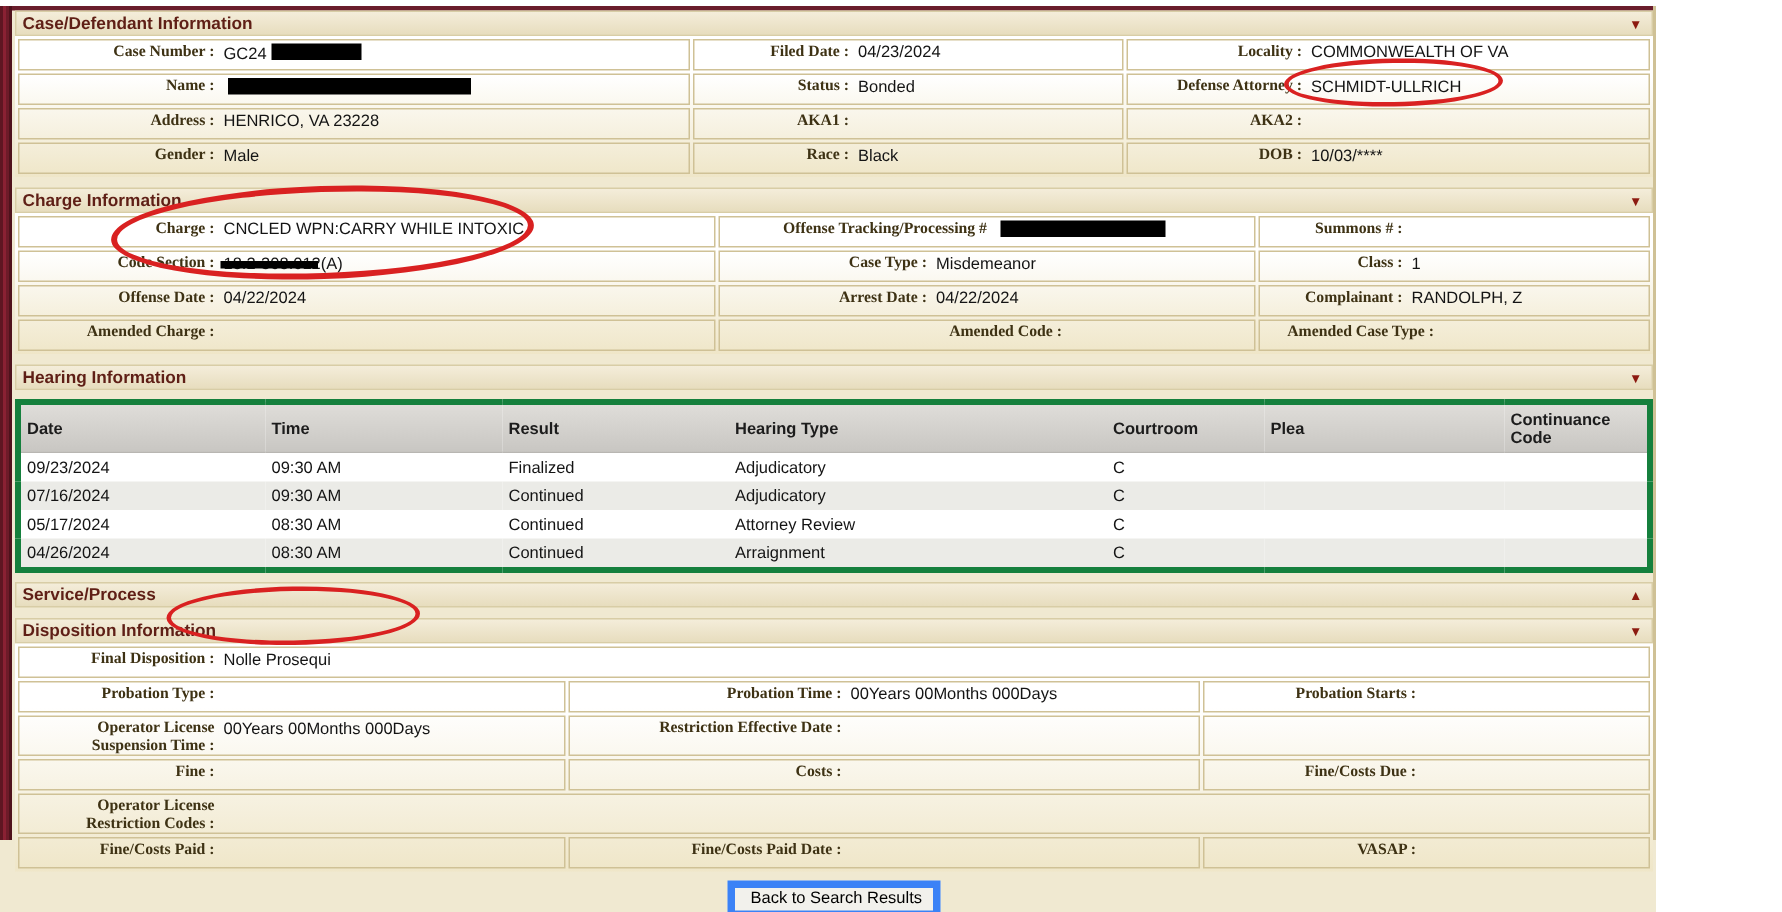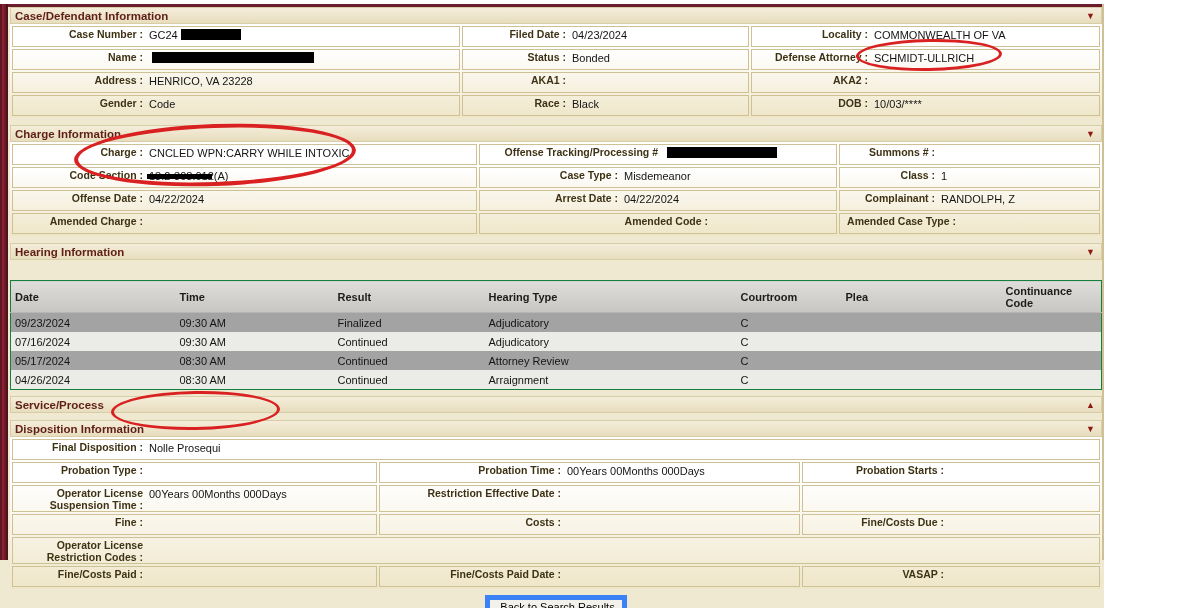--- a/index.html
+++ b/index.html
@@ -14,32 +14,32 @@
   
   .sec-header{height:14px;border:1px solid #d8cda6;background:linear-gradient(#f4edda,#e7ddbe);
       padding:1px 4px 0 4px;display:flex;align-items:center;cursor:pointer;}
   .sec-title{font-weight:bold;font-size:11.5px;color:#5f1f16;}
   .arrow{margin-left:auto;color:#8c1a10;font-size:9px;line-height:9px;padding-right:2px;}
   
   table.grid{width:100%;border-collapse:separate;border-spacing:2px;
       background:linear-gradient(#ffffff 28%,#efe6c8 100%);margin-bottom:7px;}
   table.grid td{border:1px solid #cfc196;padding:2px 3px 0 3px;height:17px;vertical-align:top;}
   .cell{display:flex;align-items:flex-start;}
-  .lbl{font-weight:bold;color:#3e3214;text-align:right;flex:none;font-size:10.5px;line-height:11.5px;}
+  .lbl{font-weight:bold;color:#3e3214;text-align:right;flex:none;font-size:10.5px;line-height:11.5px;font-family:Liberation Serif, serif;}
   .val{margin-left:6px;white-space:nowrap;color:#141414;line-height:12px;}
   .lw127{width:127px}.lw100{width:100px}.lw113{width:113px}.lw135{width:135px}
   .lw175{width:175px}.lw92{width:92px}.lw225{width:225px}.lw178{width:178px}.lw138{width:138px}
   
   .redact{display:inline-block;background:#000;height:11px;vertical-align:-1px;margin-left:3px;}
   .w60{width:60px}.w162{width:162px}.w110{width:110px}
   .strikewrap{position:relative;display:inline-block;}
   .strikebar{position:absolute;left:-2px;top:4px;height:5px;width:82%;background:#000;}
   
-  table.hearing{width:100%;table-layout:fixed;border-collapse:collapse;border:1px solid #15803d;
-      background:#a3a3a3;margin-top:20px;margin-bottom:6px;}
+  table.hearing{width:100%;table-layout:fixed;border-collapse:collapse;border:4px solid #15803d;
+      background:#ffffff;margin-top:6px;margin-bottom:6px;}
   table.hearing th{background:linear-gradient(#dfddd9,#c8c6c2);color:#1c1c1c;font-size:11px;
       text-align:left;padding:4px 0 3px 4px;border-bottom:1px solid #b8b6b2;font-weight:bold;}
   table.hearing td{padding:3px 0 2px 4px;height:14px;color:#141414;}
   table.hearing tr.alt td{background:#ebebe7;}
   td.ctr,th.ctr{padding-left:28px;}
   
   .oval{position:absolute;border-radius:50%;pointer-events:none;}
   .oval-charge{left:74px;top:124px;width:274px;height:54px;border:4px solid #d92121;transform:rotate(-2deg);}
   .oval-attorney{left:856px;top:39px;width:140px;height:26px;border:3px solid #d92121;transform:rotate(-1deg);}
   .oval-disp{left:111px;top:391px;width:163px;height:33px;border:3px solid #d92121;transform:rotate(-1deg);}
@@ -127,21 +127,21 @@
               <div class="cell">
           <span class="lbl lw113">AKA2 :</span>
           <span class="val"></span>
               </div>
             </td>
       </tr>
       <tr>
         <td>
               <div class="cell">
           <span class="lbl lw127">Gender :</span>
-          <span class="val">Code</span>
+          <span class="val">Male</span>
               </div>
             </td>
         <td>
               <div class="cell">
           <span class="lbl lw100">Race :</span>
           <span class="val">Black</span>
               </div>
             </td>
         <td>
               <div class="cell">

